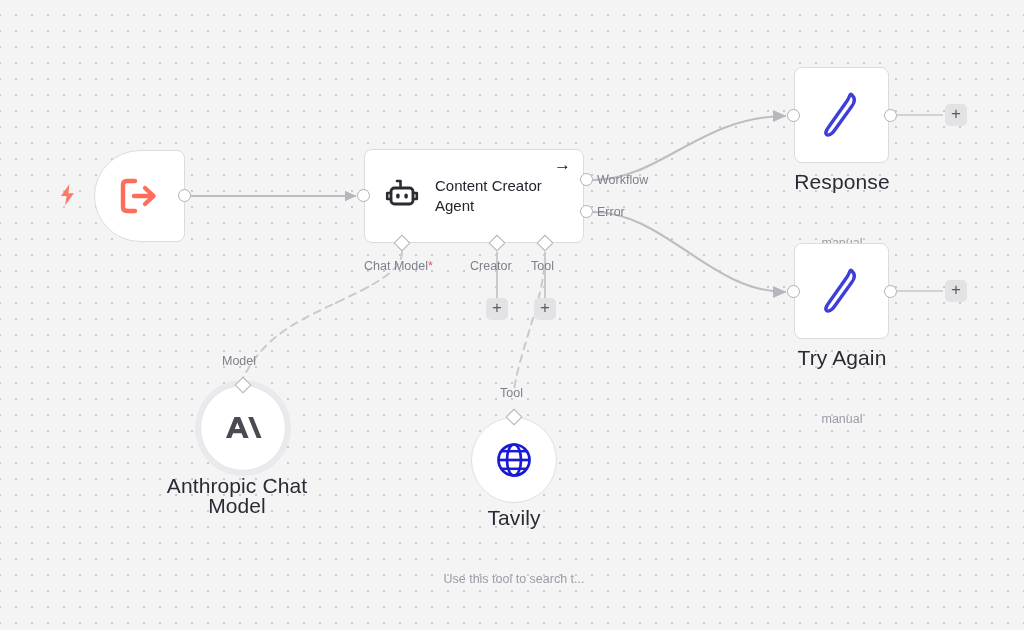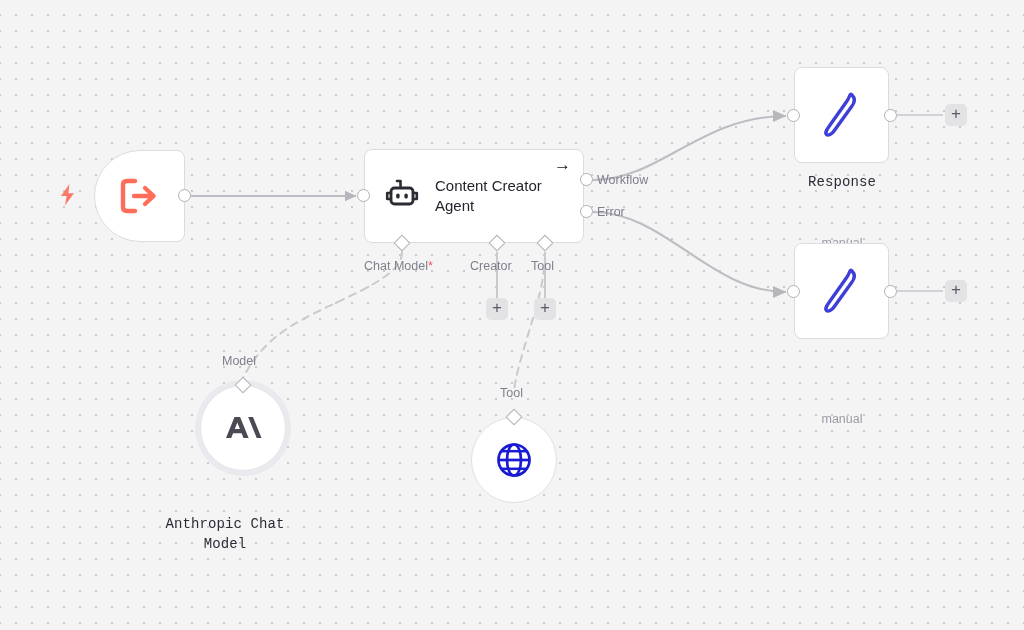--- a/index.html
+++ b/index.html
@@ -31,26 +31,25 @@
   .node-sq { border-radius: 8px; }
 
   .trigger-node {
     border-radius: 46px 8px 8px 46px;
   }
 
   .caption {
     position: absolute;
     text-align: center;
     color: #2b2b36;
-    font-size: 14px;
+    font-size: 21px;
     line-height: 20px;
     font-weight: 400;
     letter-spacing: .1px;
     white-space: pre-line;
-    font-family: Liberation Mono, monospace;
   }
   .subcaption {
     position: absolute;
     text-align: center;
     color: #9b9ba5;
     font-size: 12.5px;
     line-height: 16px;
     white-space: nowrap;
     overflow: hidden;
     margin-top: 40px;
@@ -222,39 +221,42 @@
   <div class="subcaption" style="left:742px; top:195px; width:200px;">manual</div>
 
   <div class="node node-sq" style="left:794px; top:243px; width:95px; height:96px;">
     <svg width="46" height="58" viewBox="0 0 46 58">
       <path d="M33 9 C36 12 36 16 33 20 L15 45 C13 48 9 50 7.5 48.5 C6 47 8 43 10 40.5 L28 15 C31 11 30.5 6.5 33 9 Z" stroke="#3e3ed8" stroke-width="3.4" fill="none" stroke-linejoin="round"></path>
     </svg>
   </div>
   <div class="port" style="left:787px; top:285px;"></div>
   <div class="port" style="left:884px; top:285px;"></div>
   <div class="plus-btn" style="left:945px; top:280px;">+</div>
+  <div class="caption" style="left:742px; top:348px; width:200px;">Try Again</div>
   <div class="subcaption" style="left:742px; top:371px; width:200px;">manual</div>
 
   <div class="circle-node" id="anthropic-node">
     <svg width="40" height="34" viewBox="0 0 40 34">
       <path d="M11.5 6 L3 27 L8.2 27 L10.1 22.2 L18.6 22.2 L20.5 27 L25.6 27 L17.1 6 Z
                M11.8 18 L14.35 11.4 L16.9 18 Z" fill="#4a4a55"></path>
       <path d="M25.2 6 L33.7 27 L38.5 27 L30 6 Z" fill="#4a4a55"></path>
     </svg>
   </div>
   <div class="diamond" style="left:237px; top:379px;"></div>
   <div class="port-label" style="left:222px; top:354px;">Model</div>
-  <div class="caption" style="left:125px; top:476px; width:200px;margin-top:38px;">Anthropic Chat
+  <div class="caption" style="left:137px; top:476px; width:200px;">Anthropic Chat
 Model</div>
 
   <div class="circle-node" id="tavily-node">
     <svg width="38" height="38" viewBox="0 0 38 38">
       <circle cx="19" cy="19" r="15.5" stroke="#1a1ad4" stroke-width="2.7" fill="none"></circle>
       <ellipse cx="19" cy="19" rx="7" ry="15.5" stroke="#1a1ad4" stroke-width="2.7" fill="none"></ellipse>
       <path d="M3.5 19 L34.5 19" stroke="#1a1ad4" stroke-width="2.7" fill="none"></path>
       <path d="M6.6 10.2 L31.4 10.2" stroke="#1a1ad4" stroke-width="2.5" fill="none"></path>
       <path d="M6.6 27.8 L31.4 27.8" stroke="#1a1ad4" stroke-width="2.5" fill="none"></path>
     </svg>
   </div>
   <div class="diamond" style="left:508px; top:411px;"></div>
   <div class="port-label" style="left:500px; top:386px;">Tool</div>
+  <div class="caption" style="left:414px; top:508px; width:200px;">Tavily</div>
+  <div class="subcaption" style="left:414px; top:531px; width:200px;">Use this tool to search t...</div>
 
 </div>
 
 </body></html>

